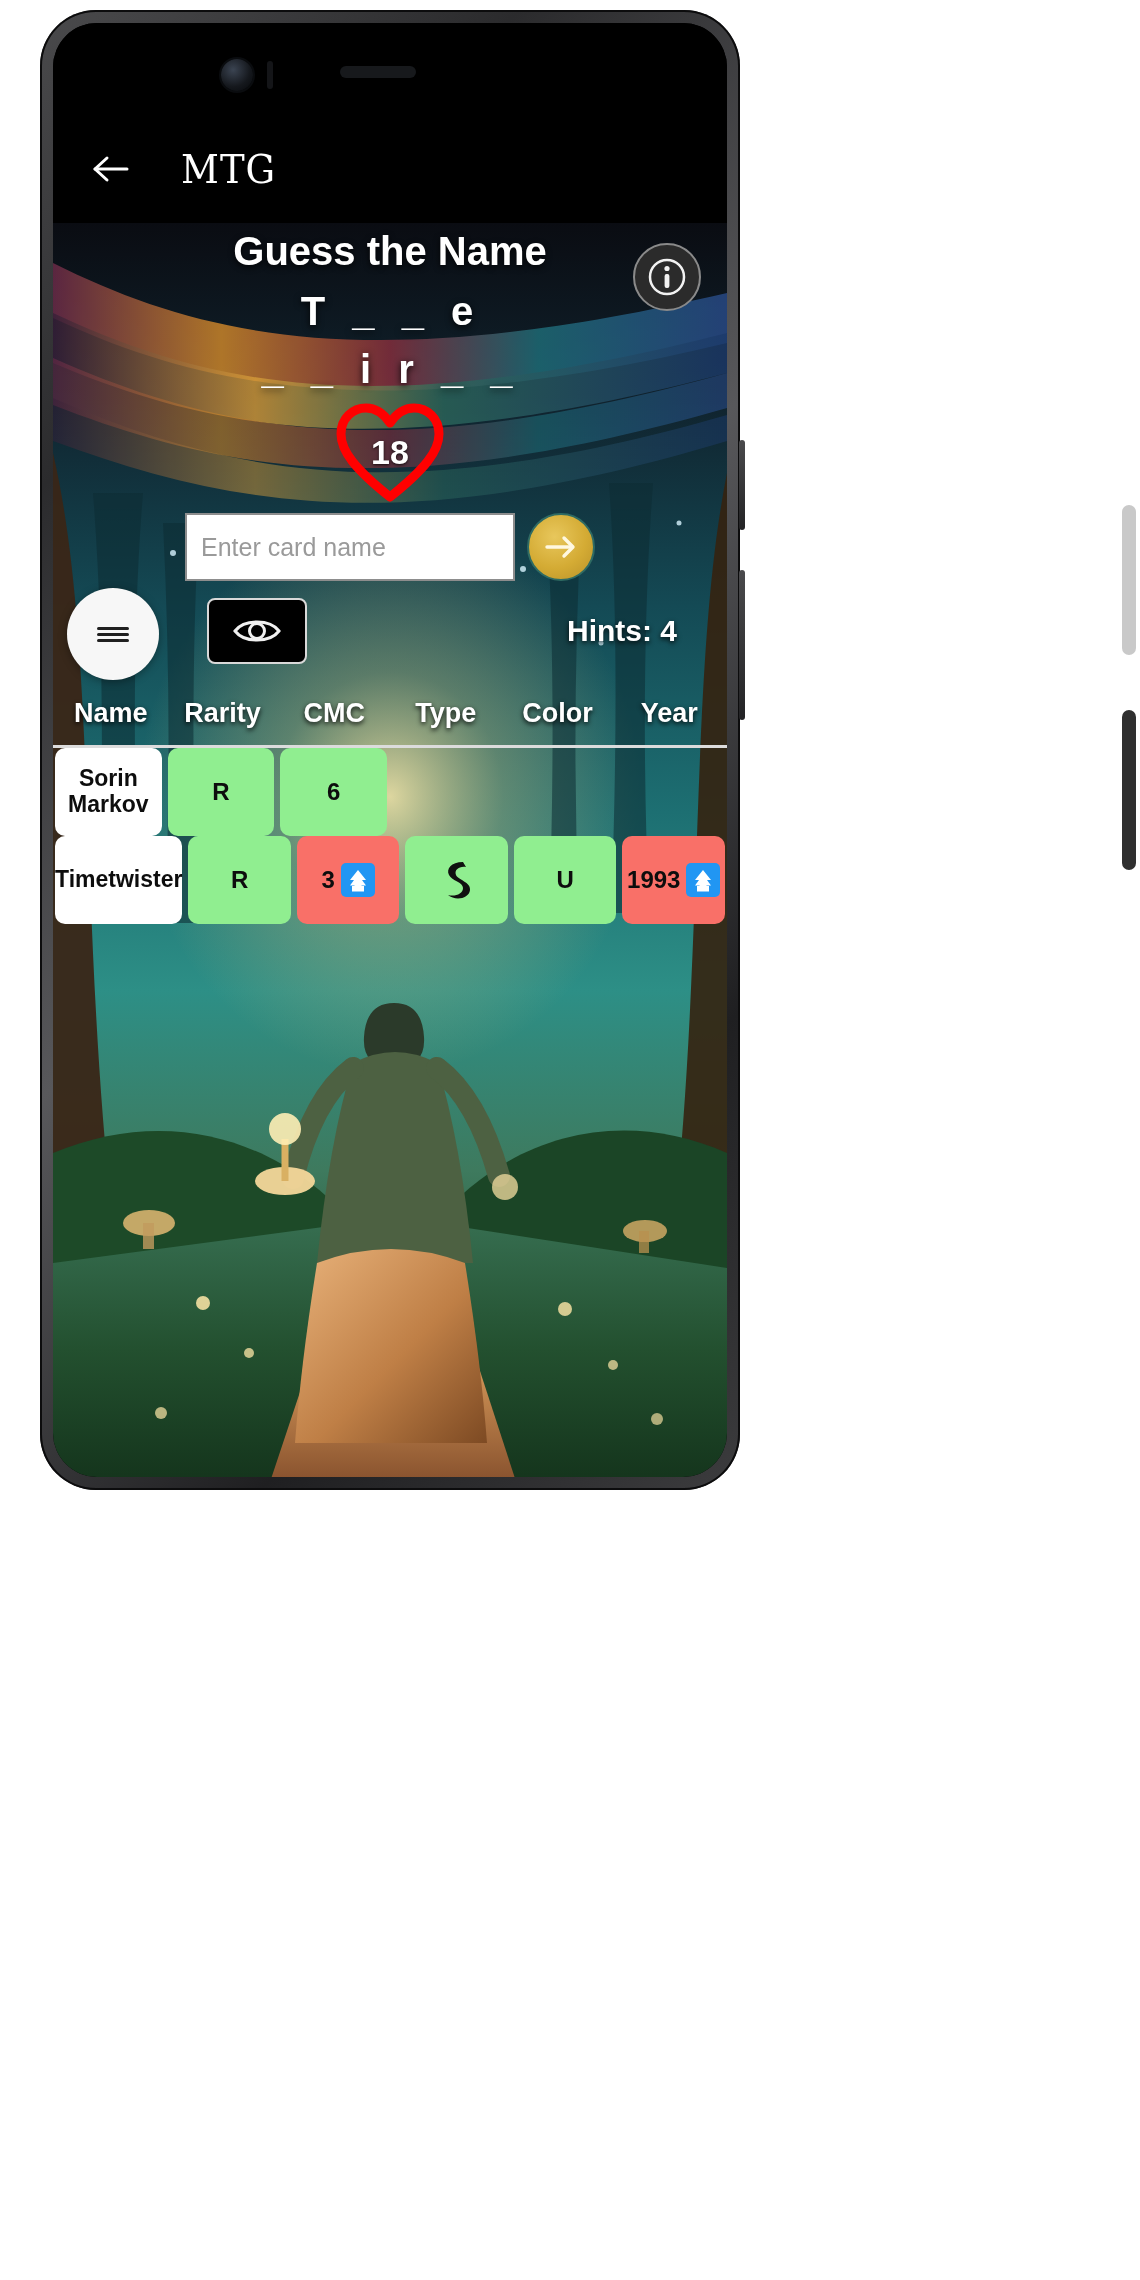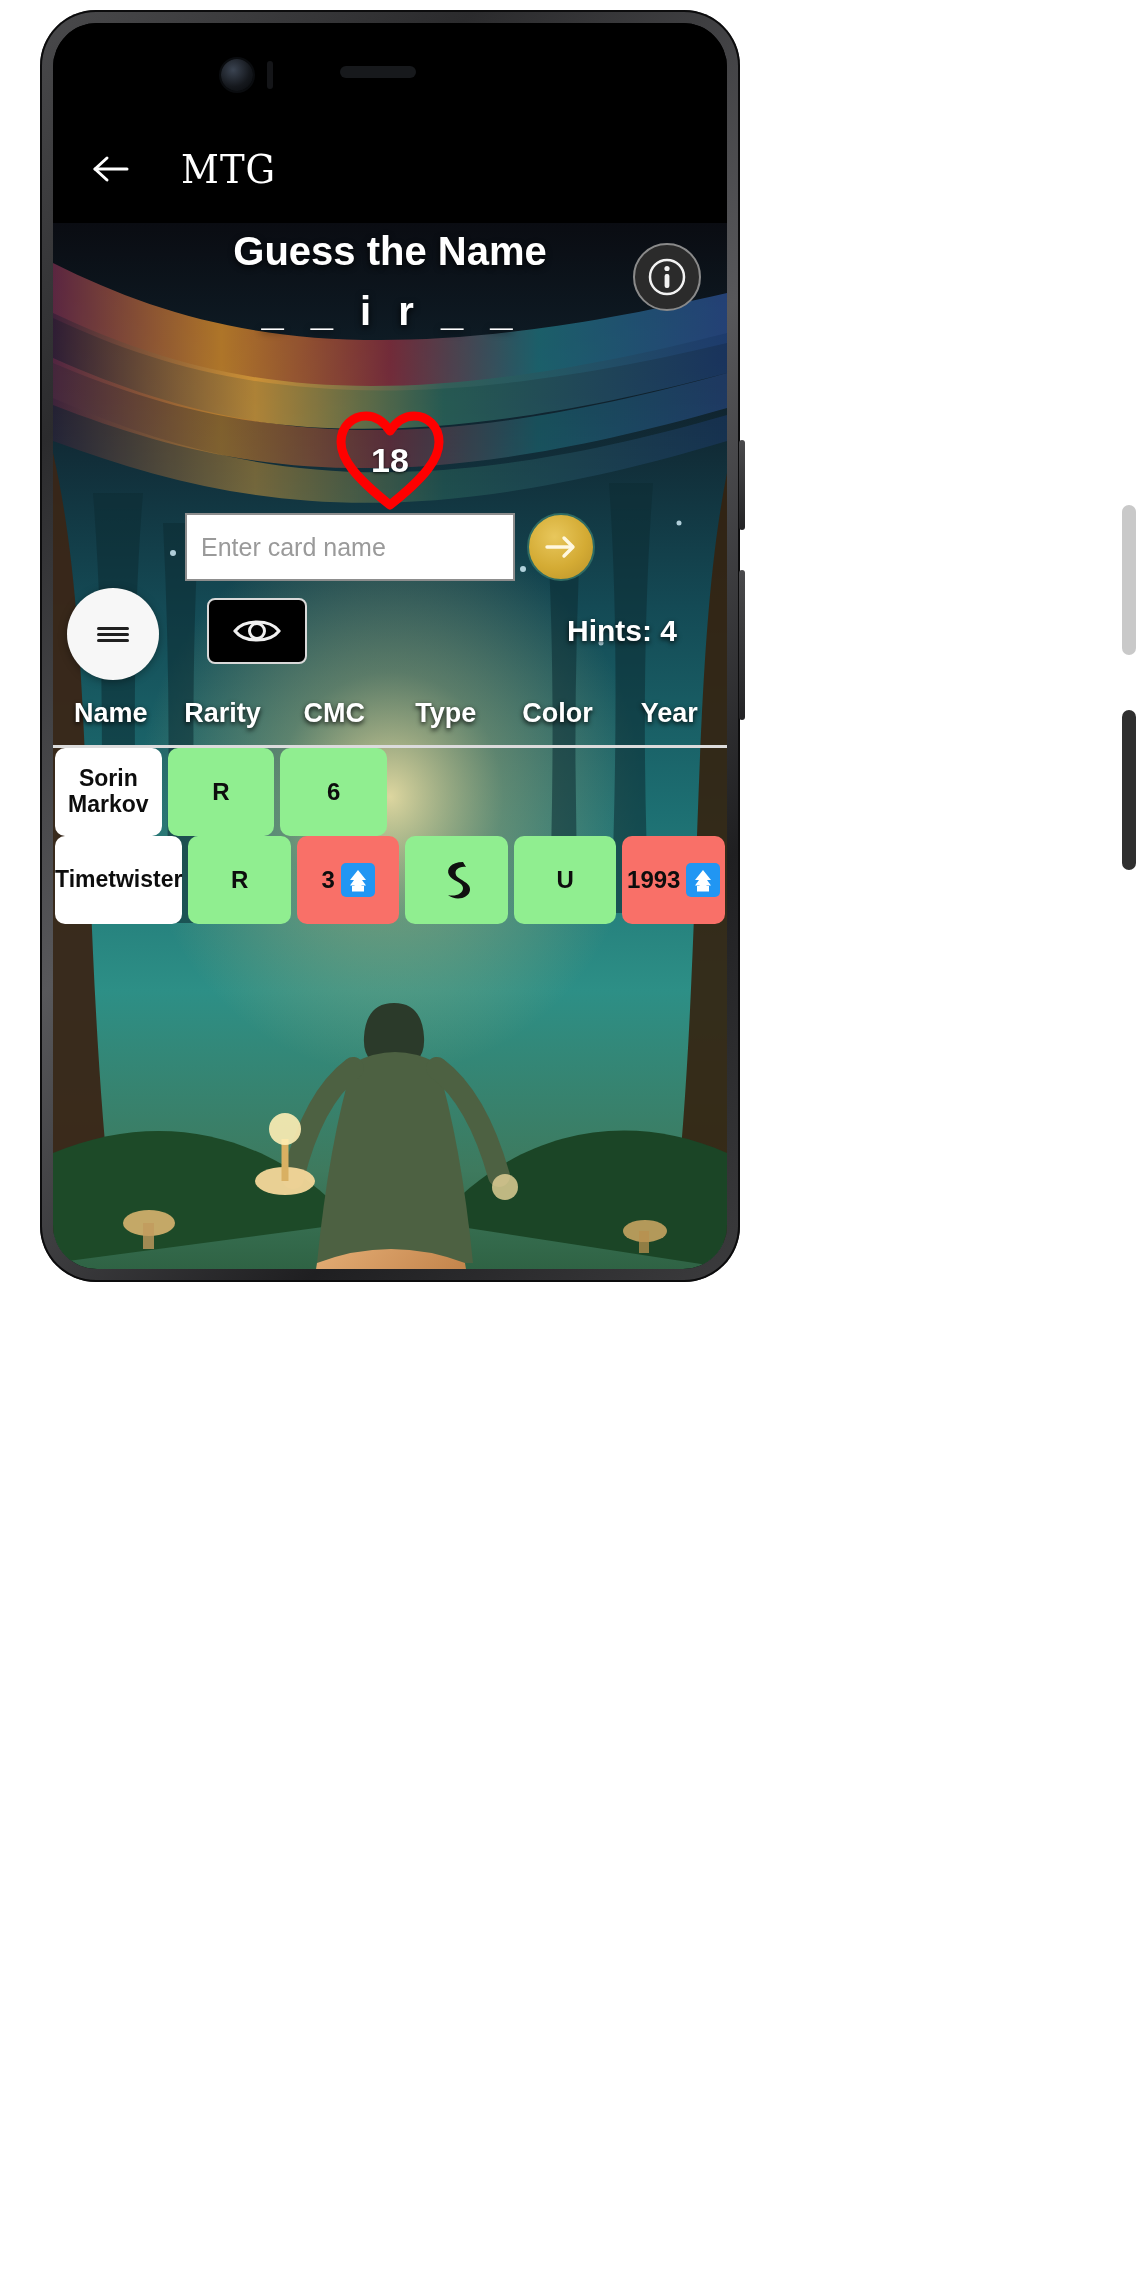--- a/index.html
+++ b/index.html
@@ -7,21 +7,21 @@
     width: 1140px; height: 2280px;
     background: #ffffff;
     font-family: "Liberation Sans", sans-serif;
     overflow: hidden;
   }
 
   
   #phone-frame {
     position: absolute;
     left: 40px; top: 10px;
-    width: 700px; height: 1272px;
+    width: 700px; height: 1480px;
     border-radius: 56px;
     background: linear-gradient(135deg,#4a4a4c 0%,#2b2b2d 22%,#58585b 50%,#1f1f21 78%,#3c3c3e 100%);
     padding: 13px;
     box-shadow: 0 0 0 2px #0c0c0d inset;
     text-decoration: underline;
   }
   #phone-inner {
     position: relative;
     width: 100%; height: 100%;
     border-radius: 44px;
@@ -117,21 +117,21 @@
     position: absolute; right: 26px; top: 20px;
     width: 68px; height: 68px; border-radius: 50%;
     background: #2b2b2b;
     border: 2px solid #8a8a8a;
     display: flex; align-items: center; justify-content: center;
     cursor: pointer; z-index: 8;
   }
 
   
   #lives-wrap {
-    position: absolute; left: 0; top: 188px; width: 100%;
+    position: absolute; left: 0; top: 180px; width: 100%;
     display: flex; justify-content: center; z-index: 7;
   }
   #heart-icon { position: relative; width: 110px; height: 100px; }
   #lives-count {
     position: absolute; left: 0; top: 30px; width: 100%;
     text-align: center;
     color: #fff; font-size: 34px; font-weight: bold;
     text-shadow: 0 1px 3px rgba(0,0,0,.8);
   }
 
@@ -392,20 +392,21 @@
             <circle cx="330" cy="300" r="2"></circle>
             <circle cx="626" cy="300" r="2.5"></circle>
             <circle cx="52" cy="452" r="2.5"></circle>
           </g>
         </svg>
       </div>
 
       <div id="title-block">
         <div id="game-title">Guess the Name</div>
         <div id="masked-word">
+          <div>T _ _ e</div>
           <div>_ _ i r _ _</div>
         </div>
       </div>
 
       <div id="info-button">
         <svg width="40" height="40" viewBox="0 0 40 40" aria-hidden="true">
           <circle cx="20" cy="20" r="17" stroke="#f2f2f2" stroke-width="2.5" fill="none"></circle>
           <circle cx="20" cy="11.5" r="2.6" fill="#f2f2f2"></circle>
           <rect x="17.6" y="17" width="4.8" height="14" rx="2" fill="#f2f2f2"></rect>
         </svg>

